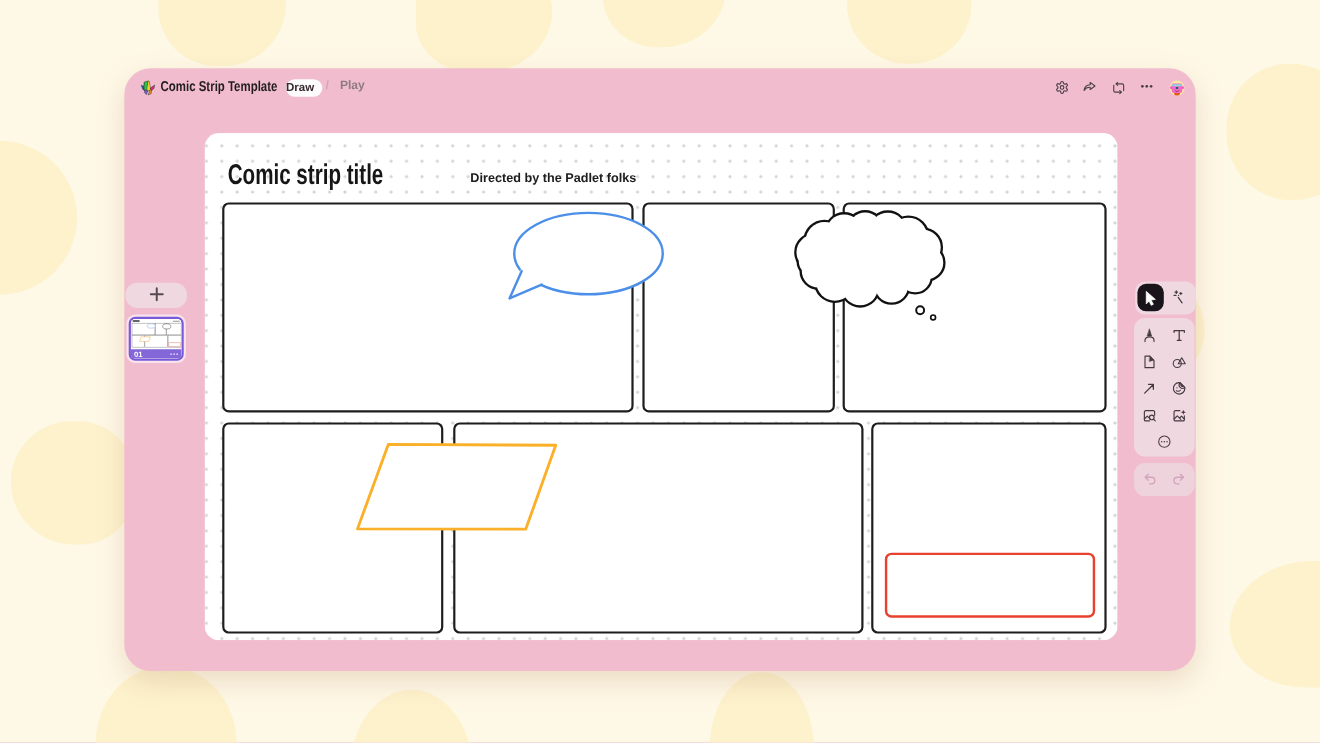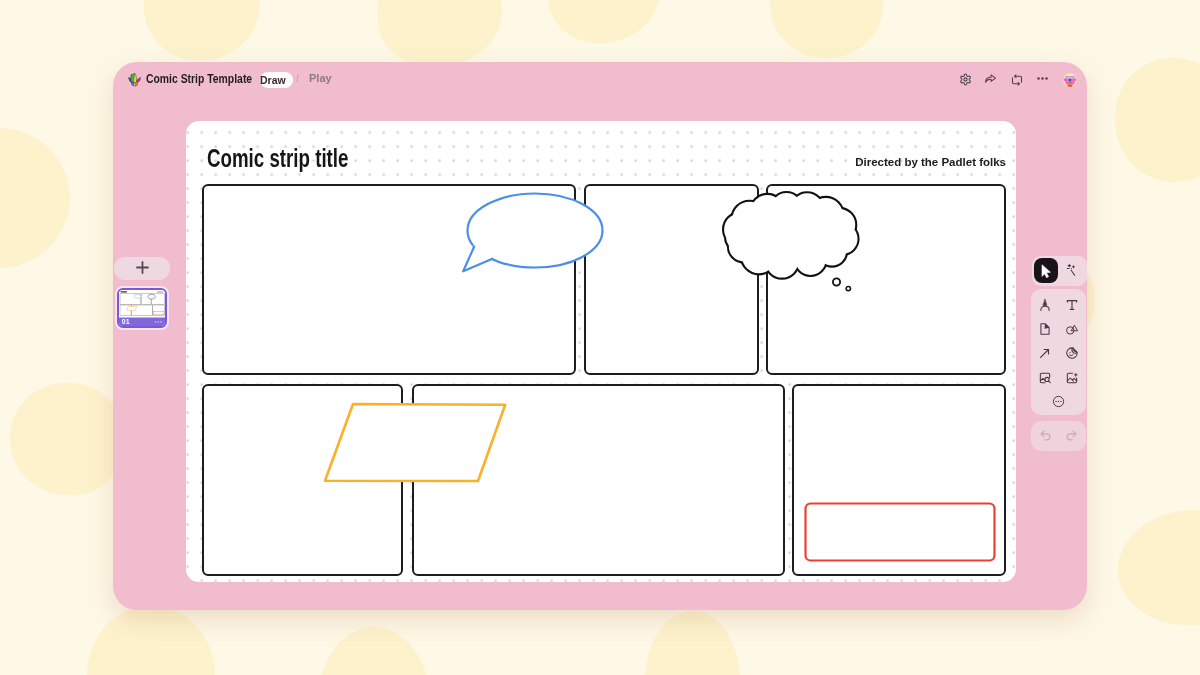--- a/index.html
+++ b/index.html
@@ -5,21 +5,21 @@
   * { margin:0; padding:0; box-sizing:border-box; }
   html,body { width:1200px; height:675px; overflow:hidden; }
   body { font-family:"Liberation Sans", sans-serif; background:#fef8e6; position:relative; }
   .blob { position:absolute; background:#fdf2cc; border-radius:50%; }
   #win { position:absolute; left:113px; top:62px; width:974px; height:548px; background:#f1bdce; border-radius:24px; box-shadow:0 10px 24px rgba(190,150,120,0.28); }
   #canvas { position:absolute; left:185.5px; top:120.5px; width:830px; height:461px; background:#ffffff; border-radius:13px;
     background-image: radial-gradient(circle, #d4d4d4 1px, rgba(212,212,212,0.55) 1.35px, rgba(0,0,0,0) 1.75px);
     background-size: 14px 14px; background-position: -5.4px 4.6px; }
   .panel { position:absolute; background:#fff; border:2px solid #1d1d1d; border-radius:6px; }
   #title { position:absolute; left:207px; top:143px; font-size:26px; font-weight:bold; color:#161616; transform:scaleX(0.72); transform-origin:0 0; white-space:nowrap; }
-  #credit { position:absolute; left:0; top:155.5px; width:1006px; text-align:right; font-size:11.5px; font-weight:bold; color:#1d1d1d; }
+  #credit { position:absolute; left:0; top:155.5px; width:1006px; text-align:center; font-size:11.5px; font-weight:bold; color:#1d1d1d; }
   #topbar { position:absolute; left:113px; top:68px; width:974px; height:24px; }
   .tb { position:absolute; font-weight:bold; }
 </style>
 </head>
 <body>
 
   <div class="blob" style="left:144px; top:-56px; width:116px; height:116px; border-radius:46% 54% 52% 48%;"></div>
   <div class="blob" style="left:378px; top:-42px; width:124px; height:108px; border-radius:48% 52% 55% 45%;"></div>
   <div class="blob" style="left:548px; top:-62px; width:112px; height:105px; border-radius:50% 50% 54% 46%;"></div>
   <div class="blob" style="left:770px; top:-52px; width:113px; height:110px; border-radius:52% 48% 50% 50%;"></div>

